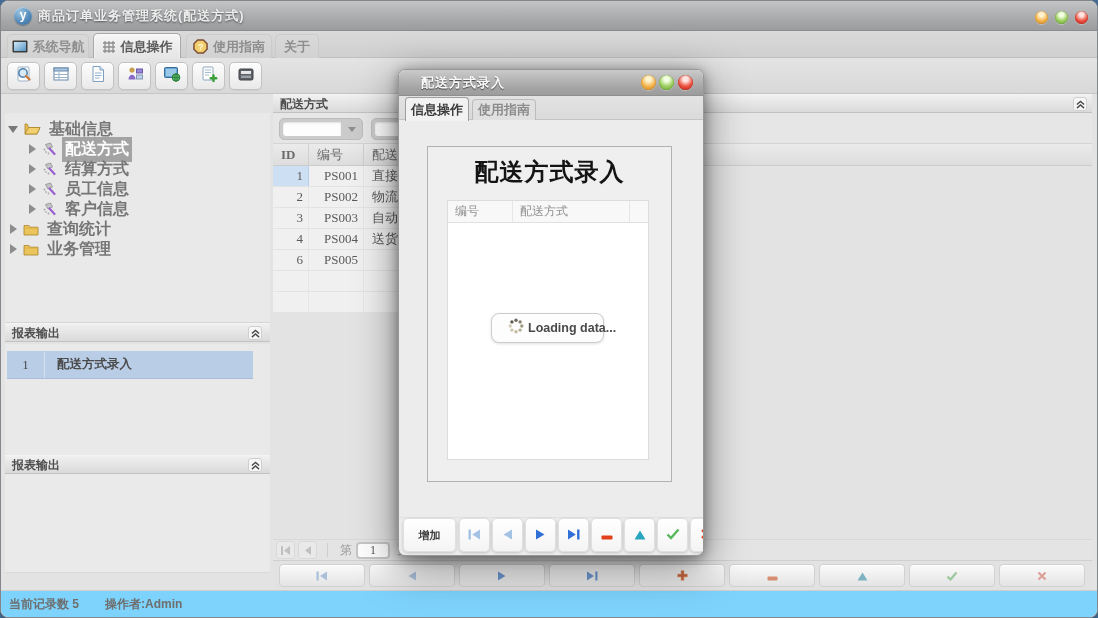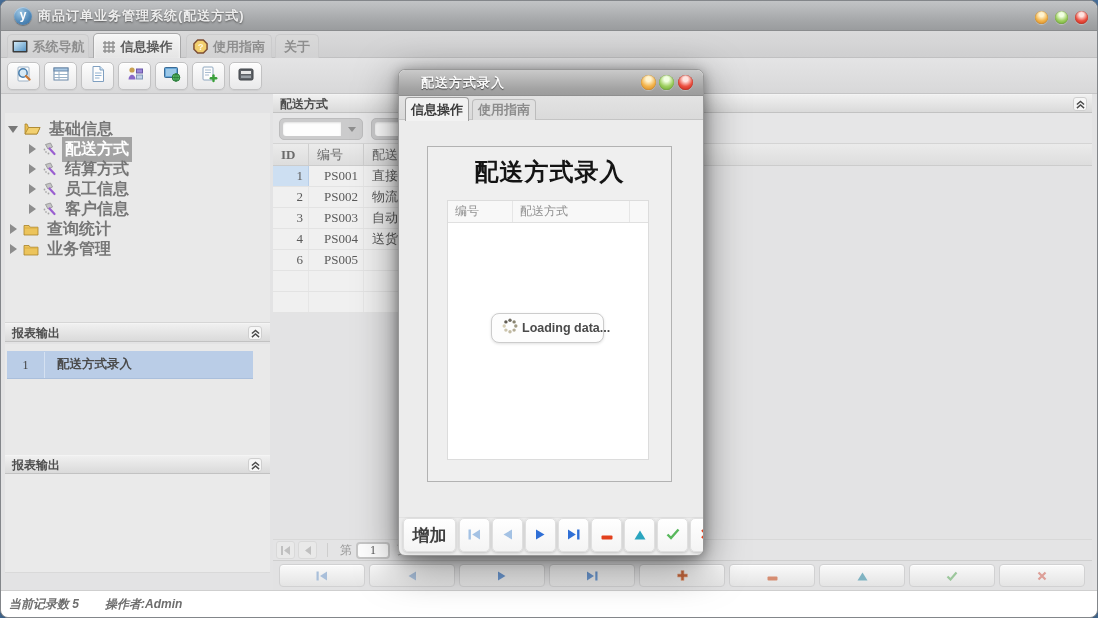--- a/index.html
+++ b/index.html
@@ -202,24 +202,24 @@
     background:linear-gradient(#fafafa,#e4e4e4);
     box-shadow:inset 0 1px 0 #fff;
     display:flex; align-items:center; justify-content:center;
     cursor:pointer;
   }
 
   
   .statusbar {
     position:absolute; left:0; right:0; bottom:0; height:27px;
     border-top:1px solid #cfcfcf;
-    background:#ffffff;
+    background:#7dd3fc;
     border-radius:0 0 7px 7px;
     display:flex; align-items:center;
-    font-size:12px; font-weight:bold; color:#6e6e6e;font-style:italic;
+    font-size:12px; font-weight:bold; color:#6e6e6e;
   }
   .st-records { position:absolute; left:8px; }
   .st-operator { position:absolute; left:104px; }
   .st-notice { position:absolute; left:200px; }
 
   
   .dialog {
     position:absolute; left:397px; top:68px; width:306px; height:487px;
     background:#ececec;
     border:1px solid #979797;
@@ -274,36 +274,36 @@
     position:absolute; left:19px; top:53px; width:202px; height:260px;
     border:1px solid #dcdcdc; background:#fff;
   }
   .dgrid-head { height:22px; background:#f8f8f8; border-bottom:1px solid #e0e0e0; display:flex; }
   .dgh-cell { line-height:21px; font-size:12px; color:#8f8f8f; padding-left:7px; border-right:1px solid #e6e6e6; }
   .dgh-cell.filler { flex:1; border-right:none; }
   .loading-box {
     position:absolute; left:92px; top:243px; width:113px; height:30px;
     background:#fdfdfd; border:1px solid #cccccc; border-radius:8px;
     box-shadow:0 1px 3px rgba(0,0,0,.12);
-    display:flex; align-items:center; padding-left:10px; gap:4px;
+    display:flex; align-items:center; padding-left:16px; gap:4px;
   }
   .loading-text { font-size:12.5px; font-weight:bold; color:#4a4a4a; white-space:nowrap; }
   .dlg-toolbar {
     position:absolute; left:0; right:0; top:447px; height:40px;
     border-top:1px solid #e2e2e2;
   }
   .dbtn {
     position:absolute; top:0; height:34px;
     background:linear-gradient(#ffffff,#f4f4f4);
     border:1px solid #e0e0e0; border-radius:5px;
     box-shadow:0 1px 3px rgba(0,0,0,.18);
     display:flex; align-items:center; justify-content:center;
     cursor:pointer;
   }
-  .dbtn-add { left:4px; width:53px; font-size:17px; font-weight:600; color:#3f3f3f; }
+  .dbtn-add { left:4px; width:53px; font-size:11px; font-weight:600; color:#3f3f3f; }
   .dbtn.i1 { left:60px;  width:31px; }
   .dbtn.i2 { left:93px;  width:31px; }
   .dbtn.i3 { left:126px; width:31px; }
   .dbtn.i4 { left:159px; width:31px; }
   .dbtn.i5 { left:192px; width:31px; }
   .dbtn.i6 { left:225px; width:31px; }
   .dbtn.i7 { left:258px; width:31px; }
   .dbtn.i8 { left:291px; width:31px; }
 </style>
 </head>

